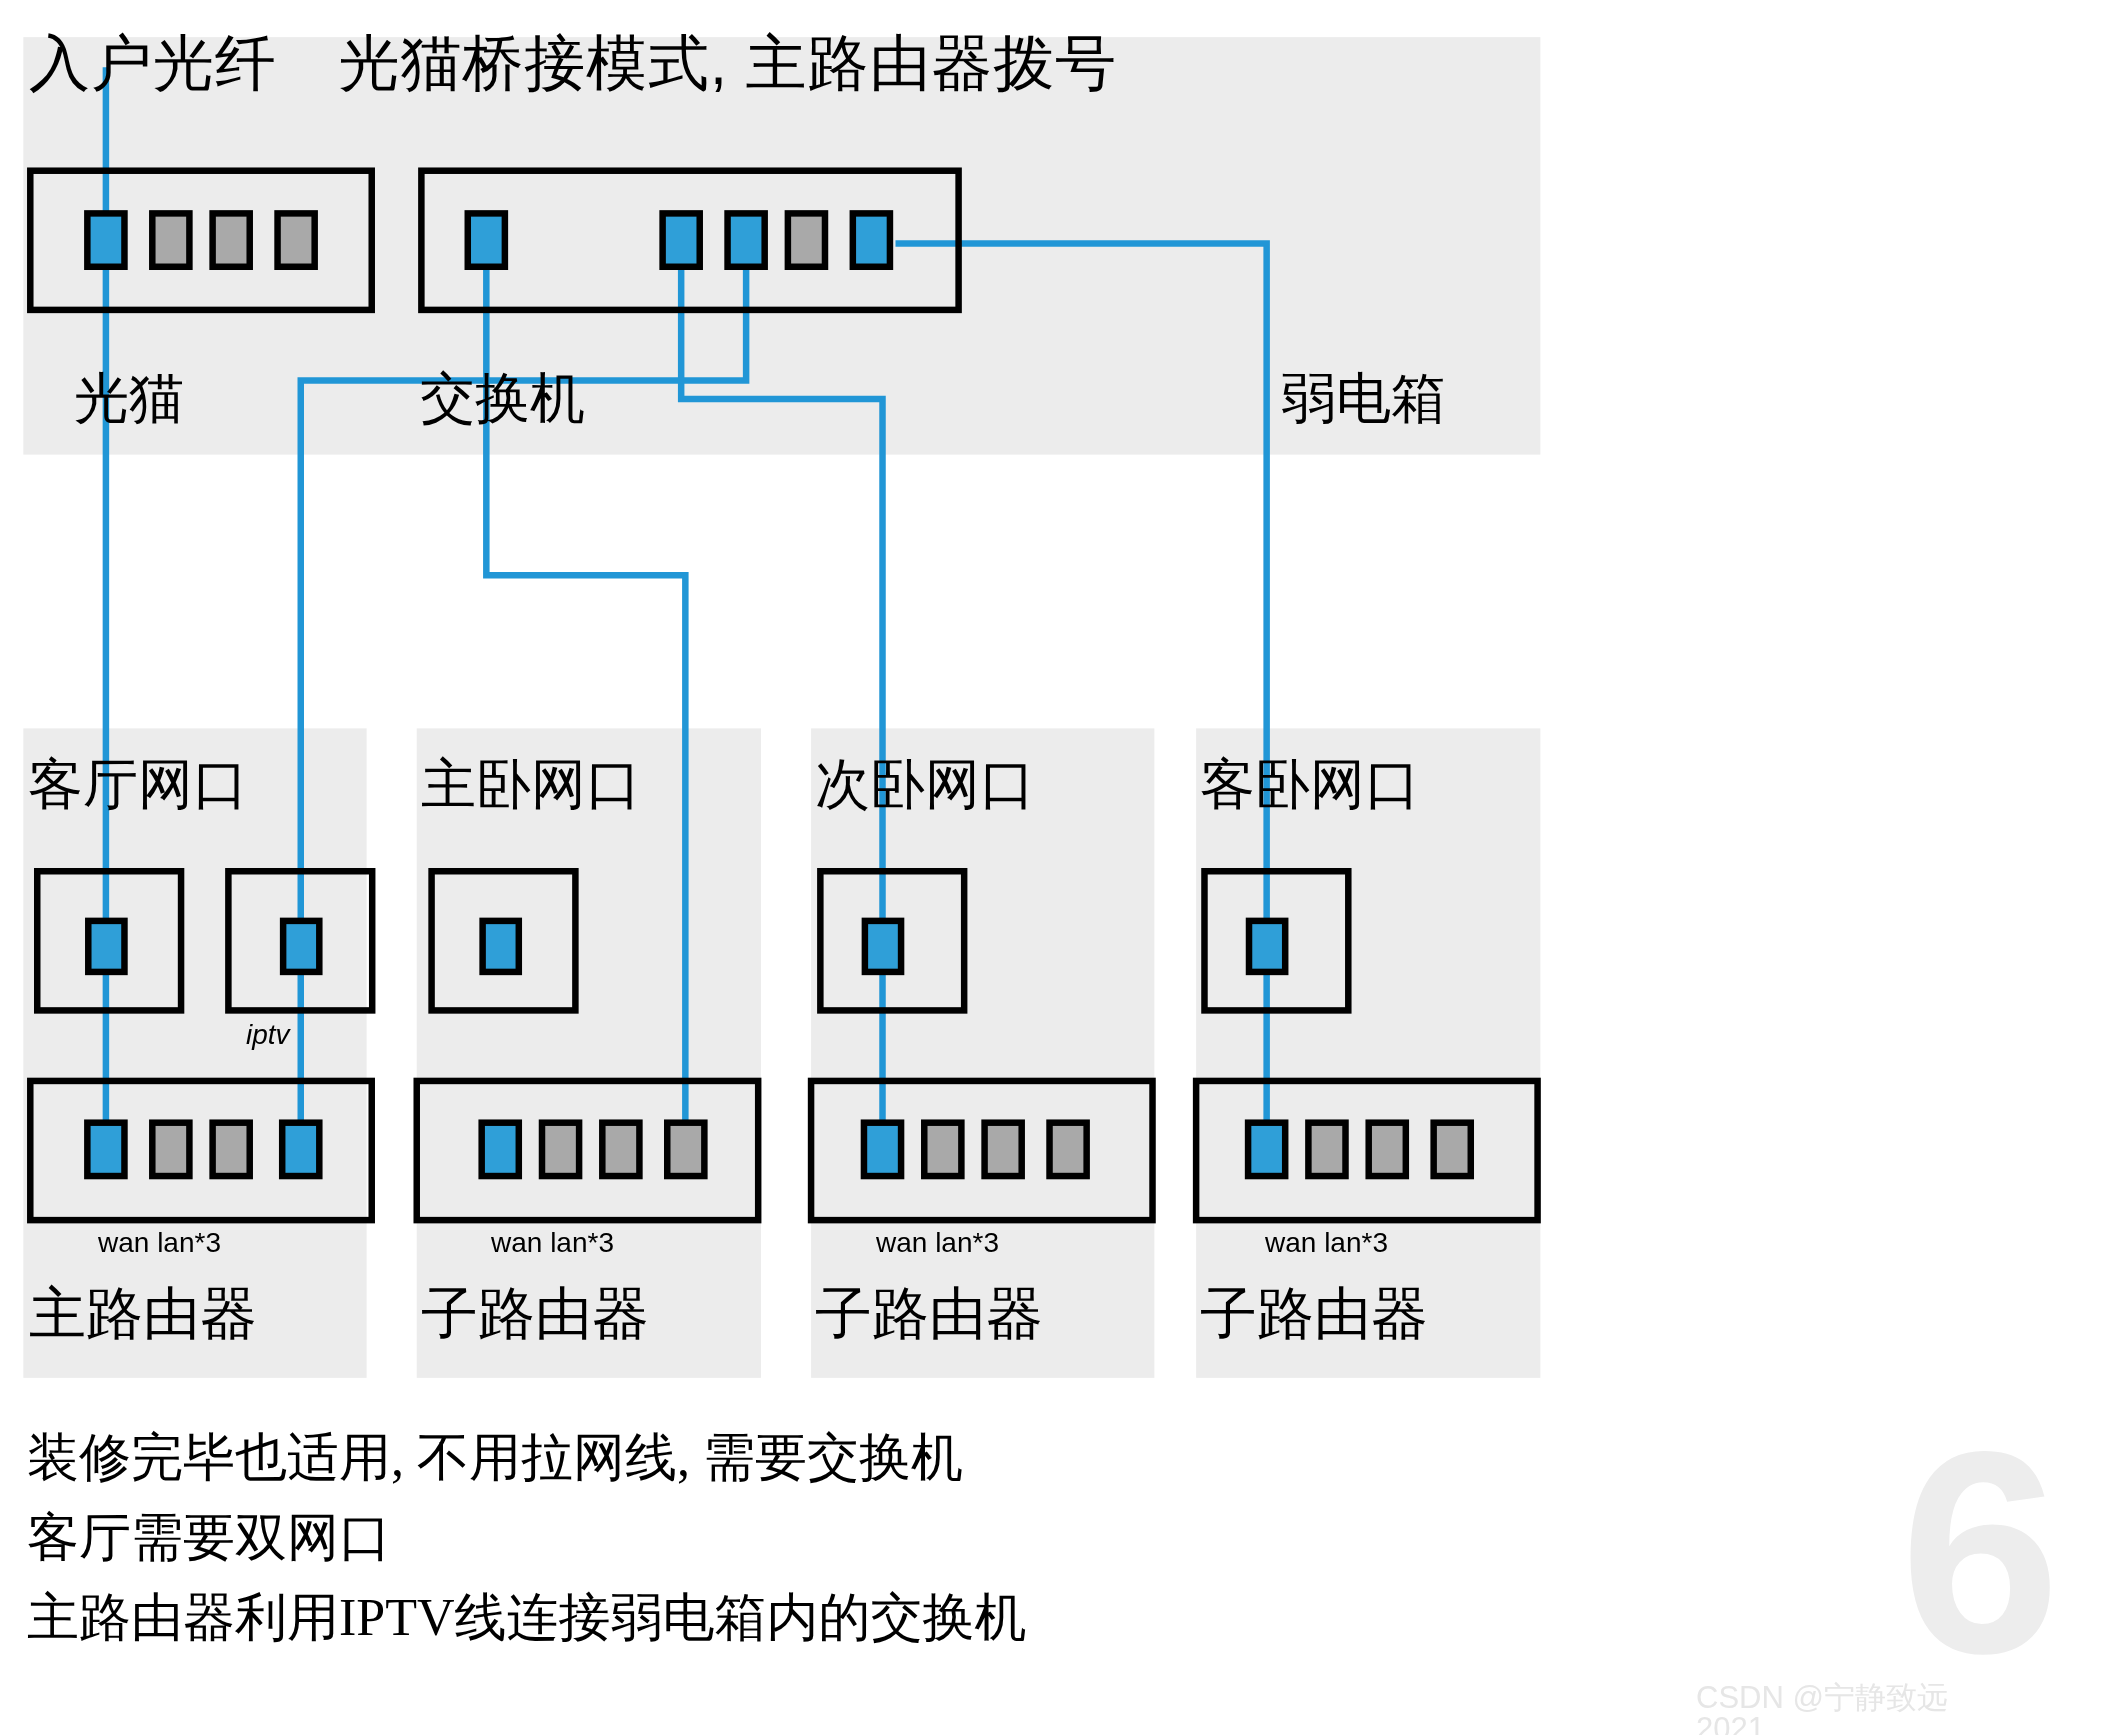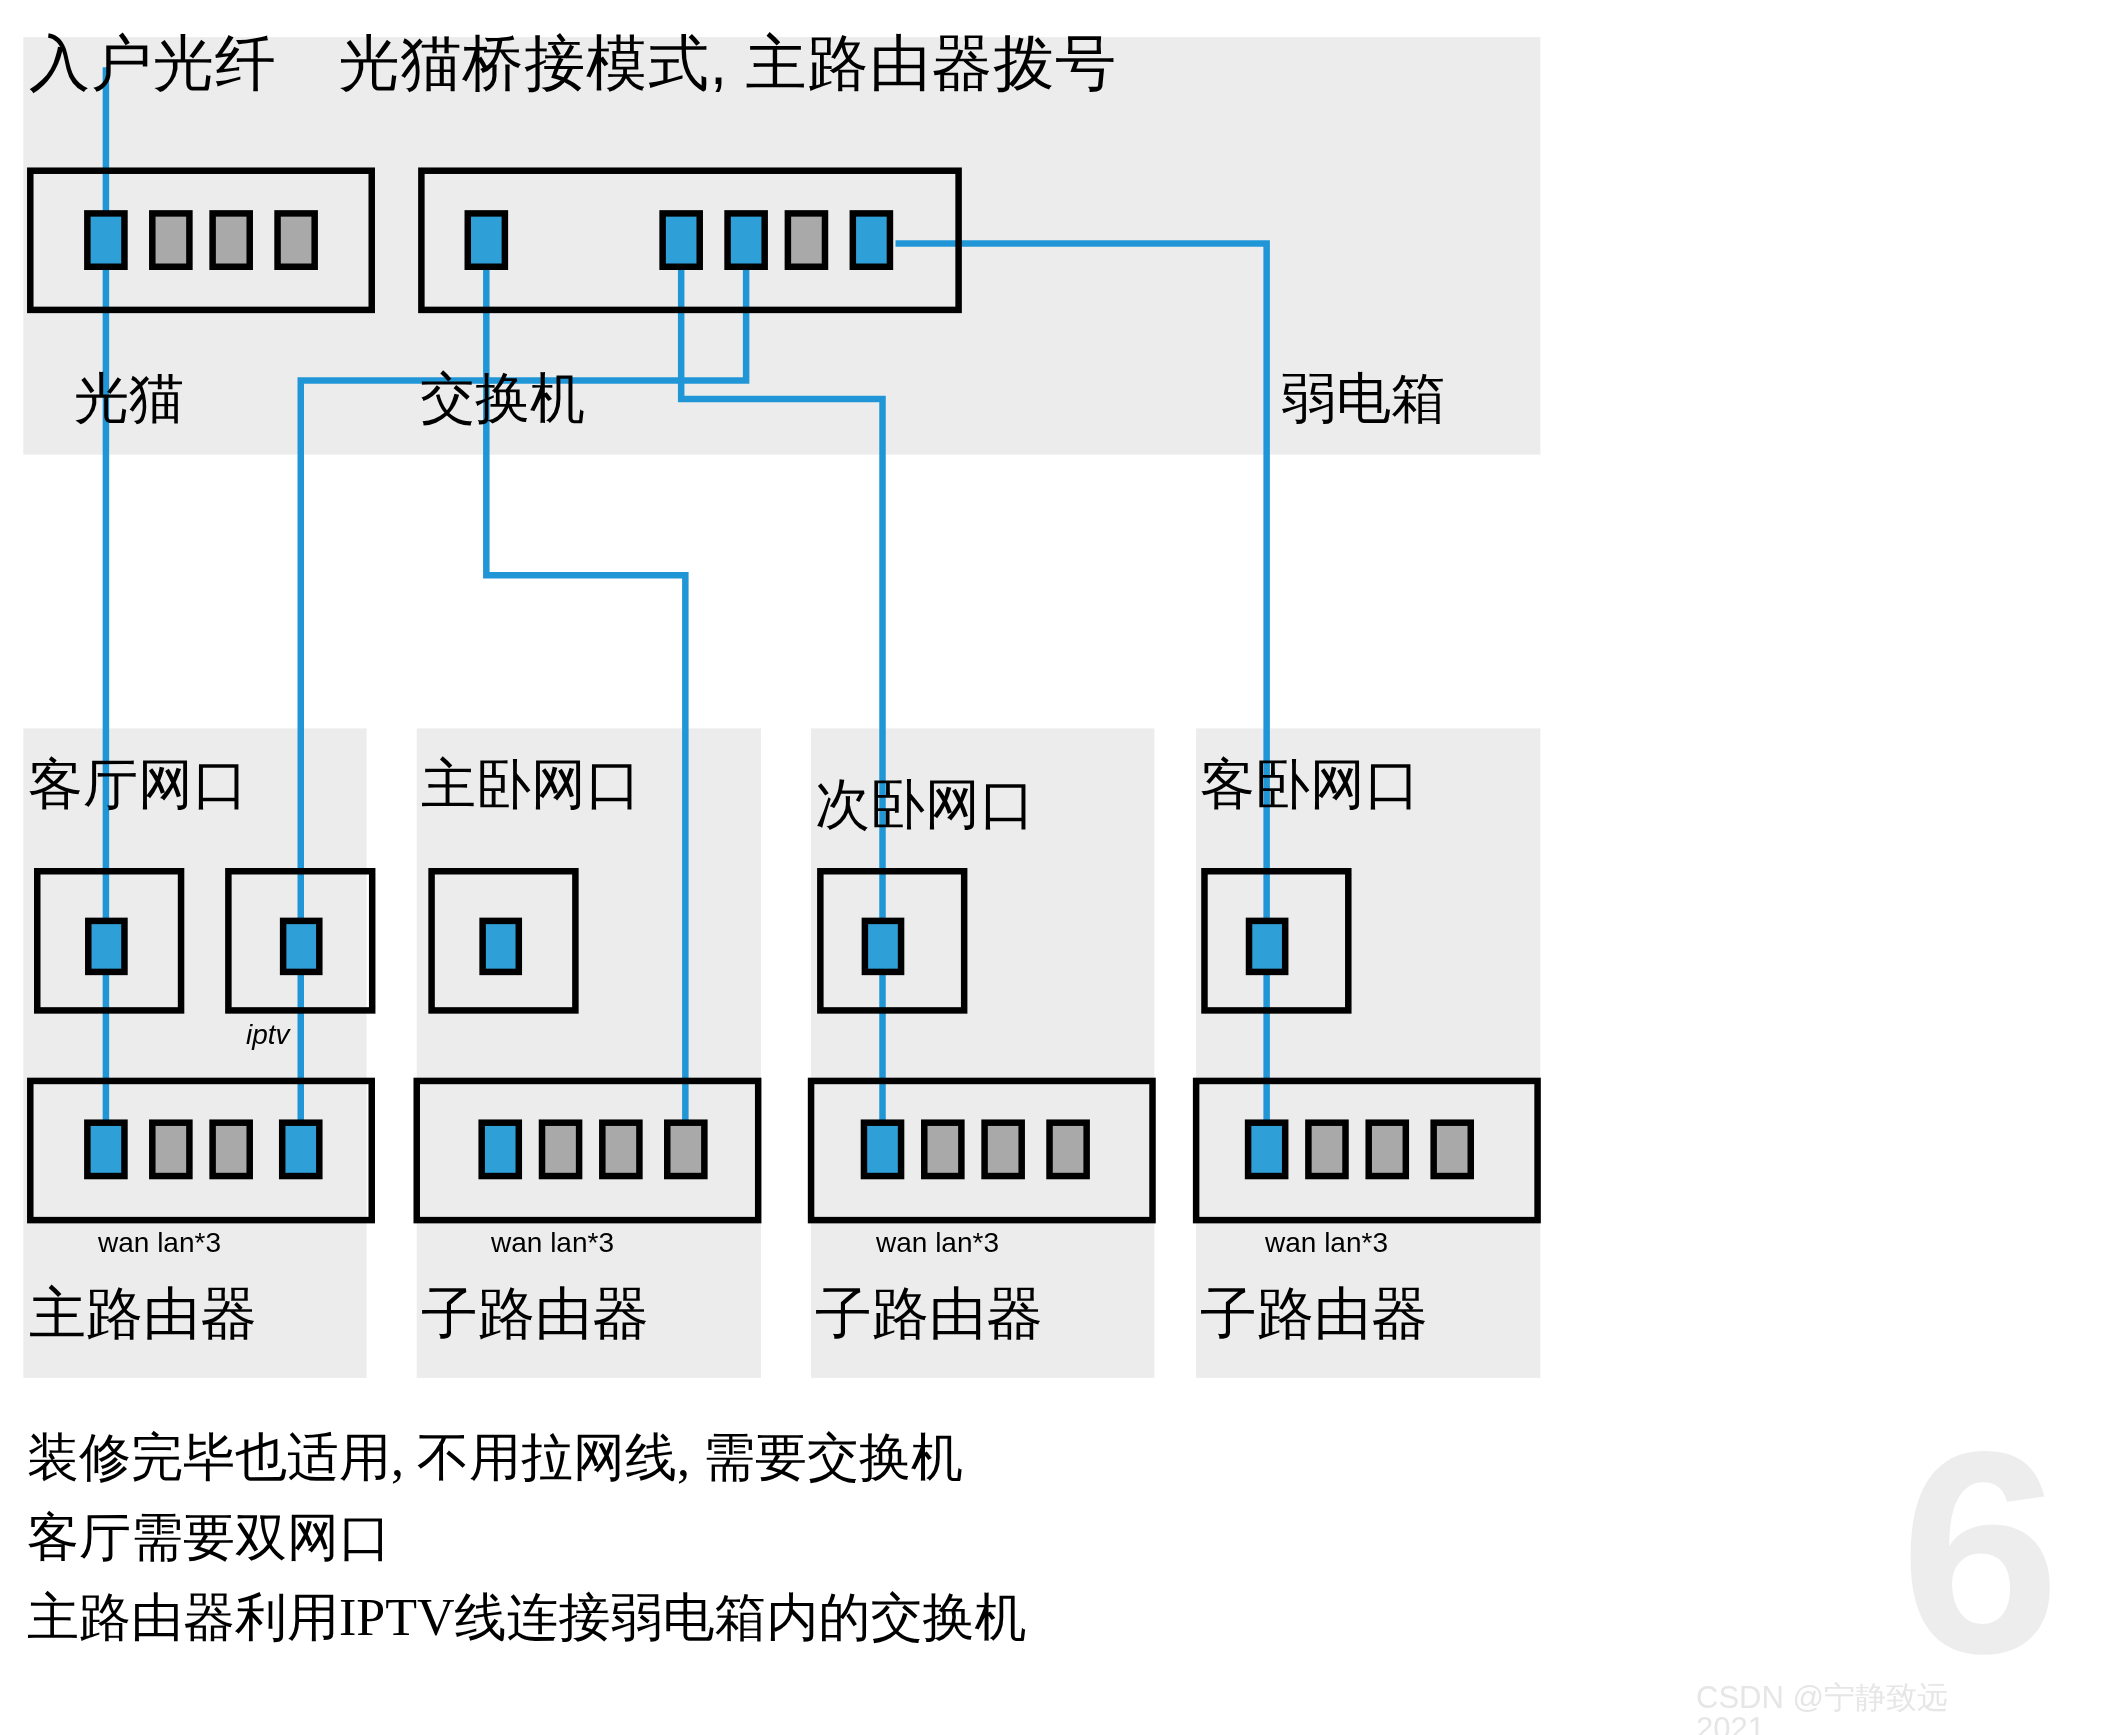--- a/index.html
+++ b/index.html
@@ -123,21 +123,21 @@
   </svg>
 
   <div class="txt title" style="left:29px;top:33px;">入户光纤　光猫桥接模式, 主路由器拨号</div>
 
   <div class="txt grouplabel" style="left:28px;top:371px;margin-left:46px;">光猫</div>
   <div class="txt grouplabel" style="left:420px;top:371px;">交换机</div>
   <div class="txt grouplabel" style="left:1281px;top:371px;">弱电箱</div>
 
   <div class="txt roomlabel" style="left:28px;top:741px;">客厅网口</div>
   <div class="txt roomlabel" style="left:421px;top:741px;">主卧网口</div>
-  <div class="txt roomlabel" style="left:815px;top:761px;">次卧网口</div>
+  <div class="txt roomlabel" style="left:815px;top:741px;">次卧网口</div>
   <div class="txt roomlabel" style="left:1200px;top:741px;">客卧网口</div>
 
   <div class="txt smalllabel" style="left:246px;top:1021px;font-style:italic;">iptv</div>
 
   <div class="txt smalllabel" style="left:98px;top:1229px;">wan lan*3</div>
   <div class="txt smalllabel" style="left:491px;top:1229px;">wan lan*3</div>
   <div class="txt smalllabel" style="left:876px;top:1229px;">wan lan*3</div>
   <div class="txt smalllabel" style="left:1265px;top:1229px;">wan lan*3</div>
 
   <div class="txt devlabel" style="left:29px;top:1285px;">主路由器</div>

